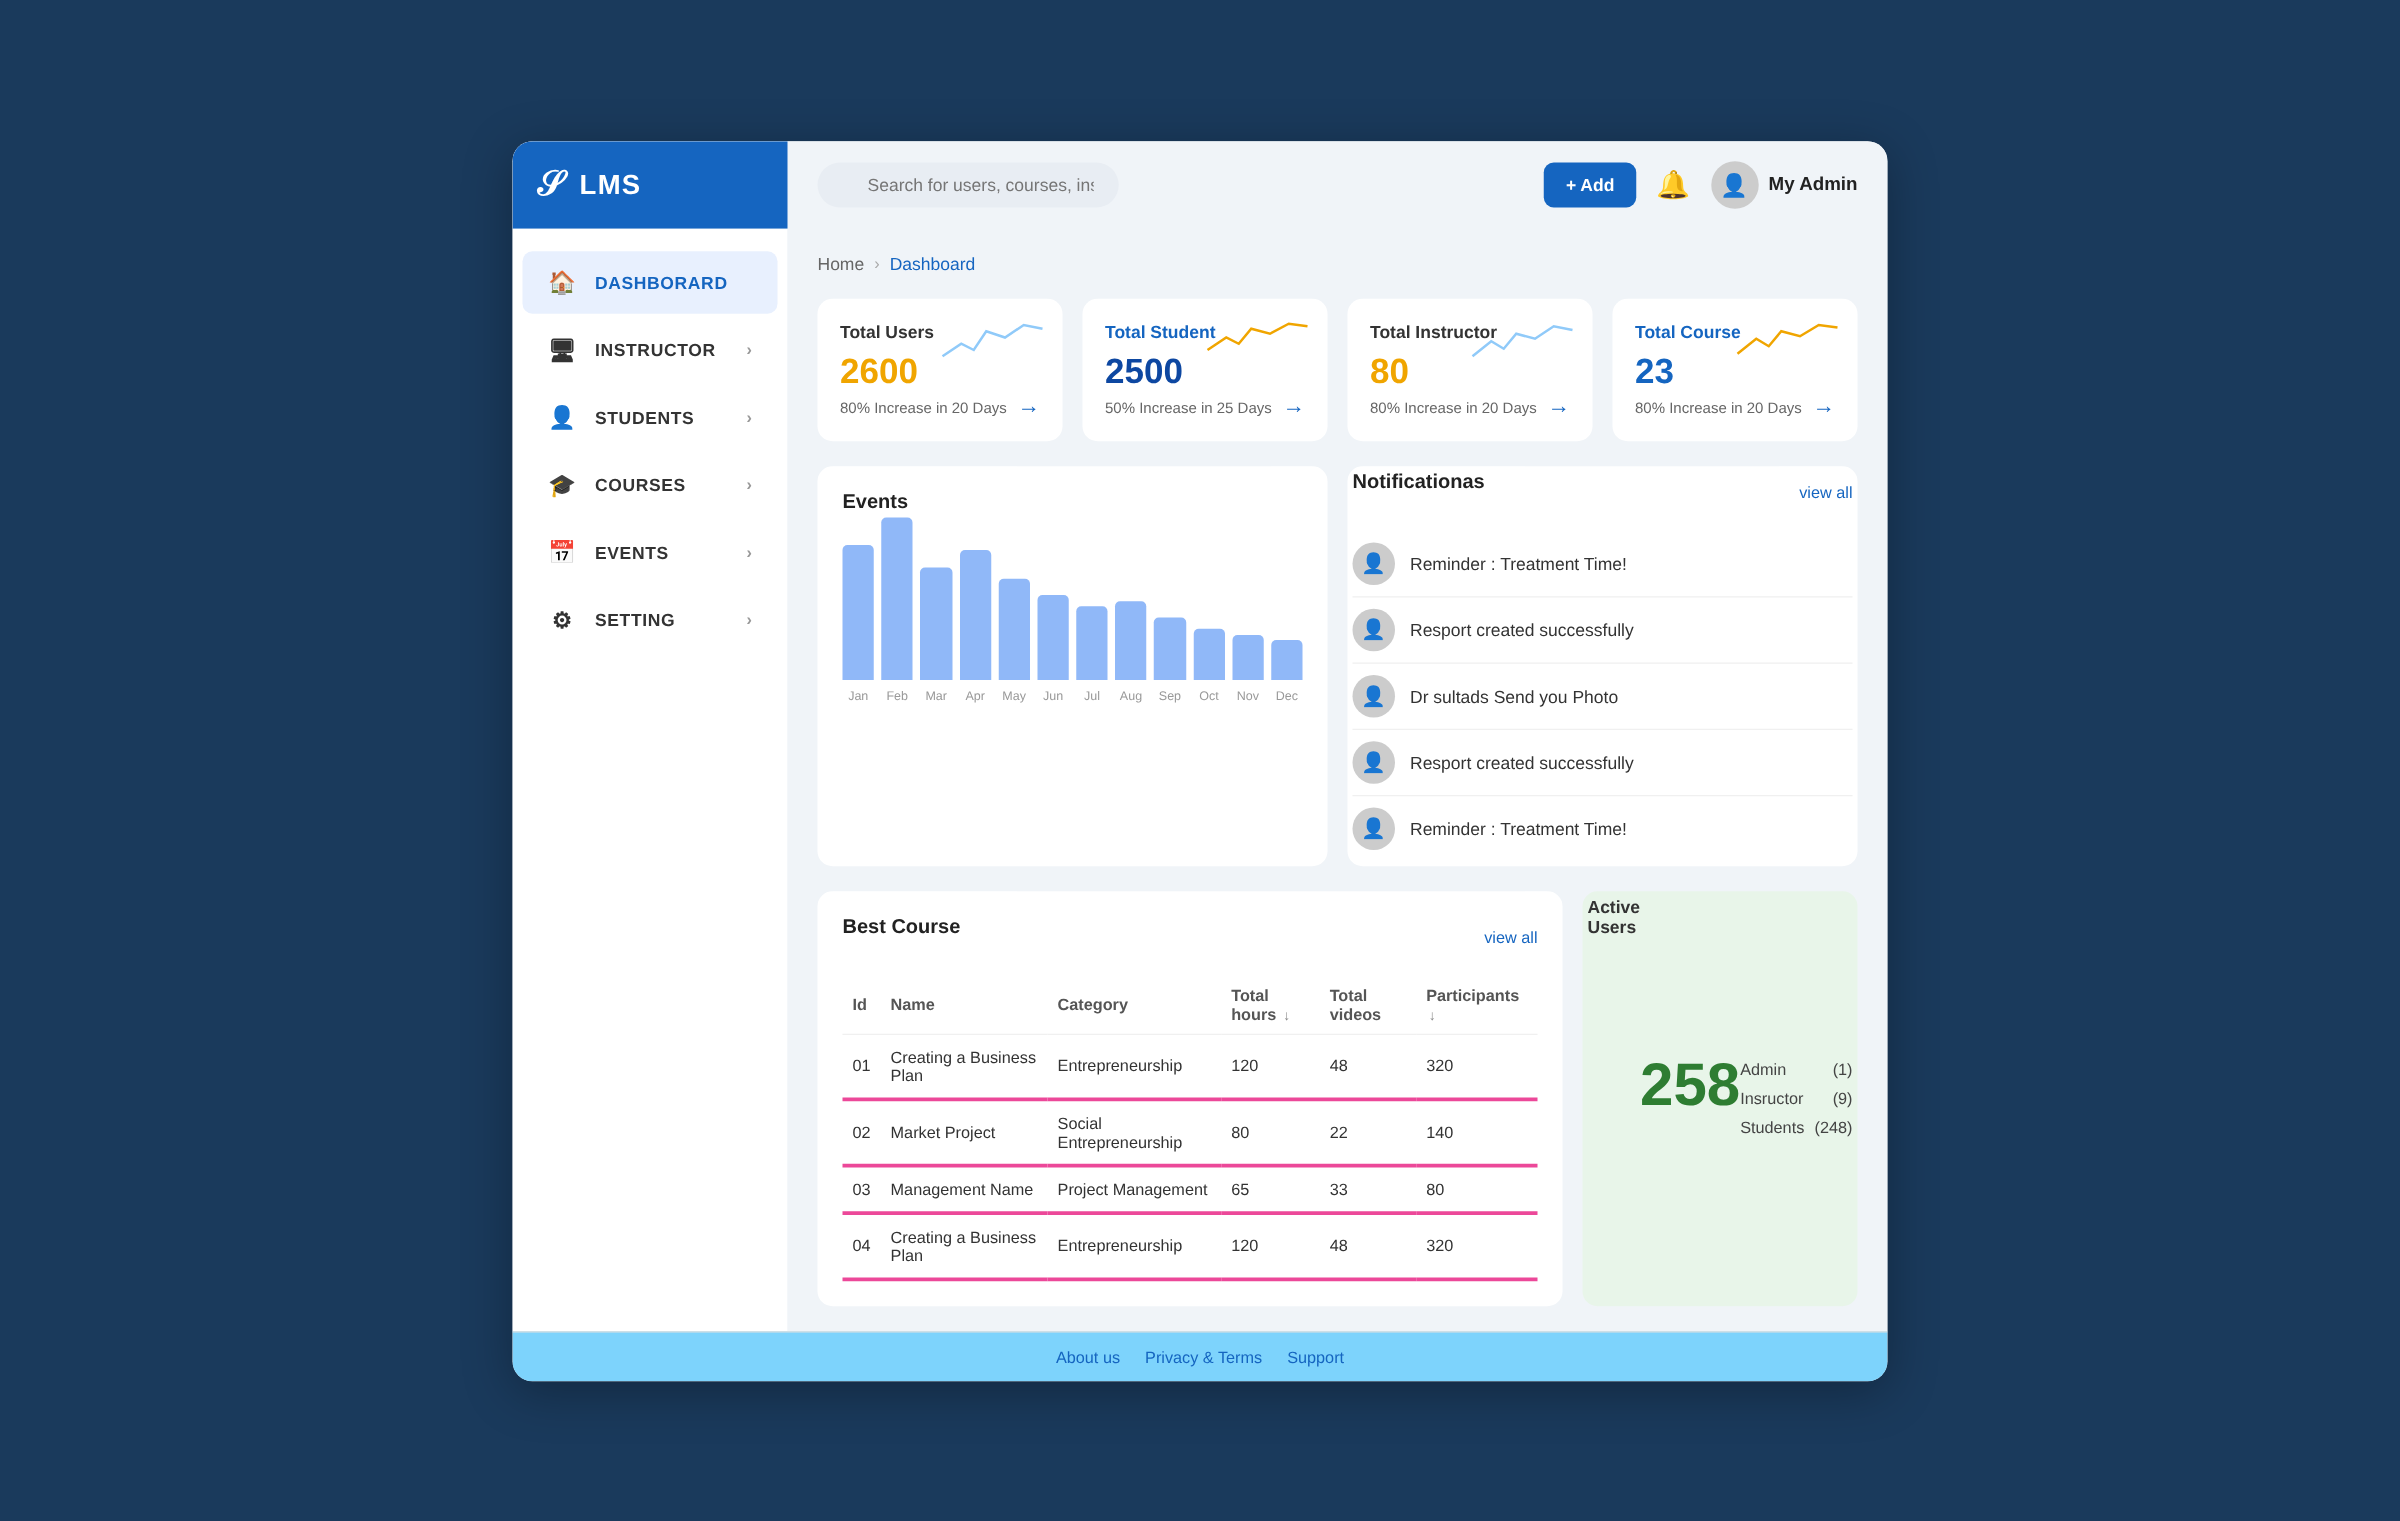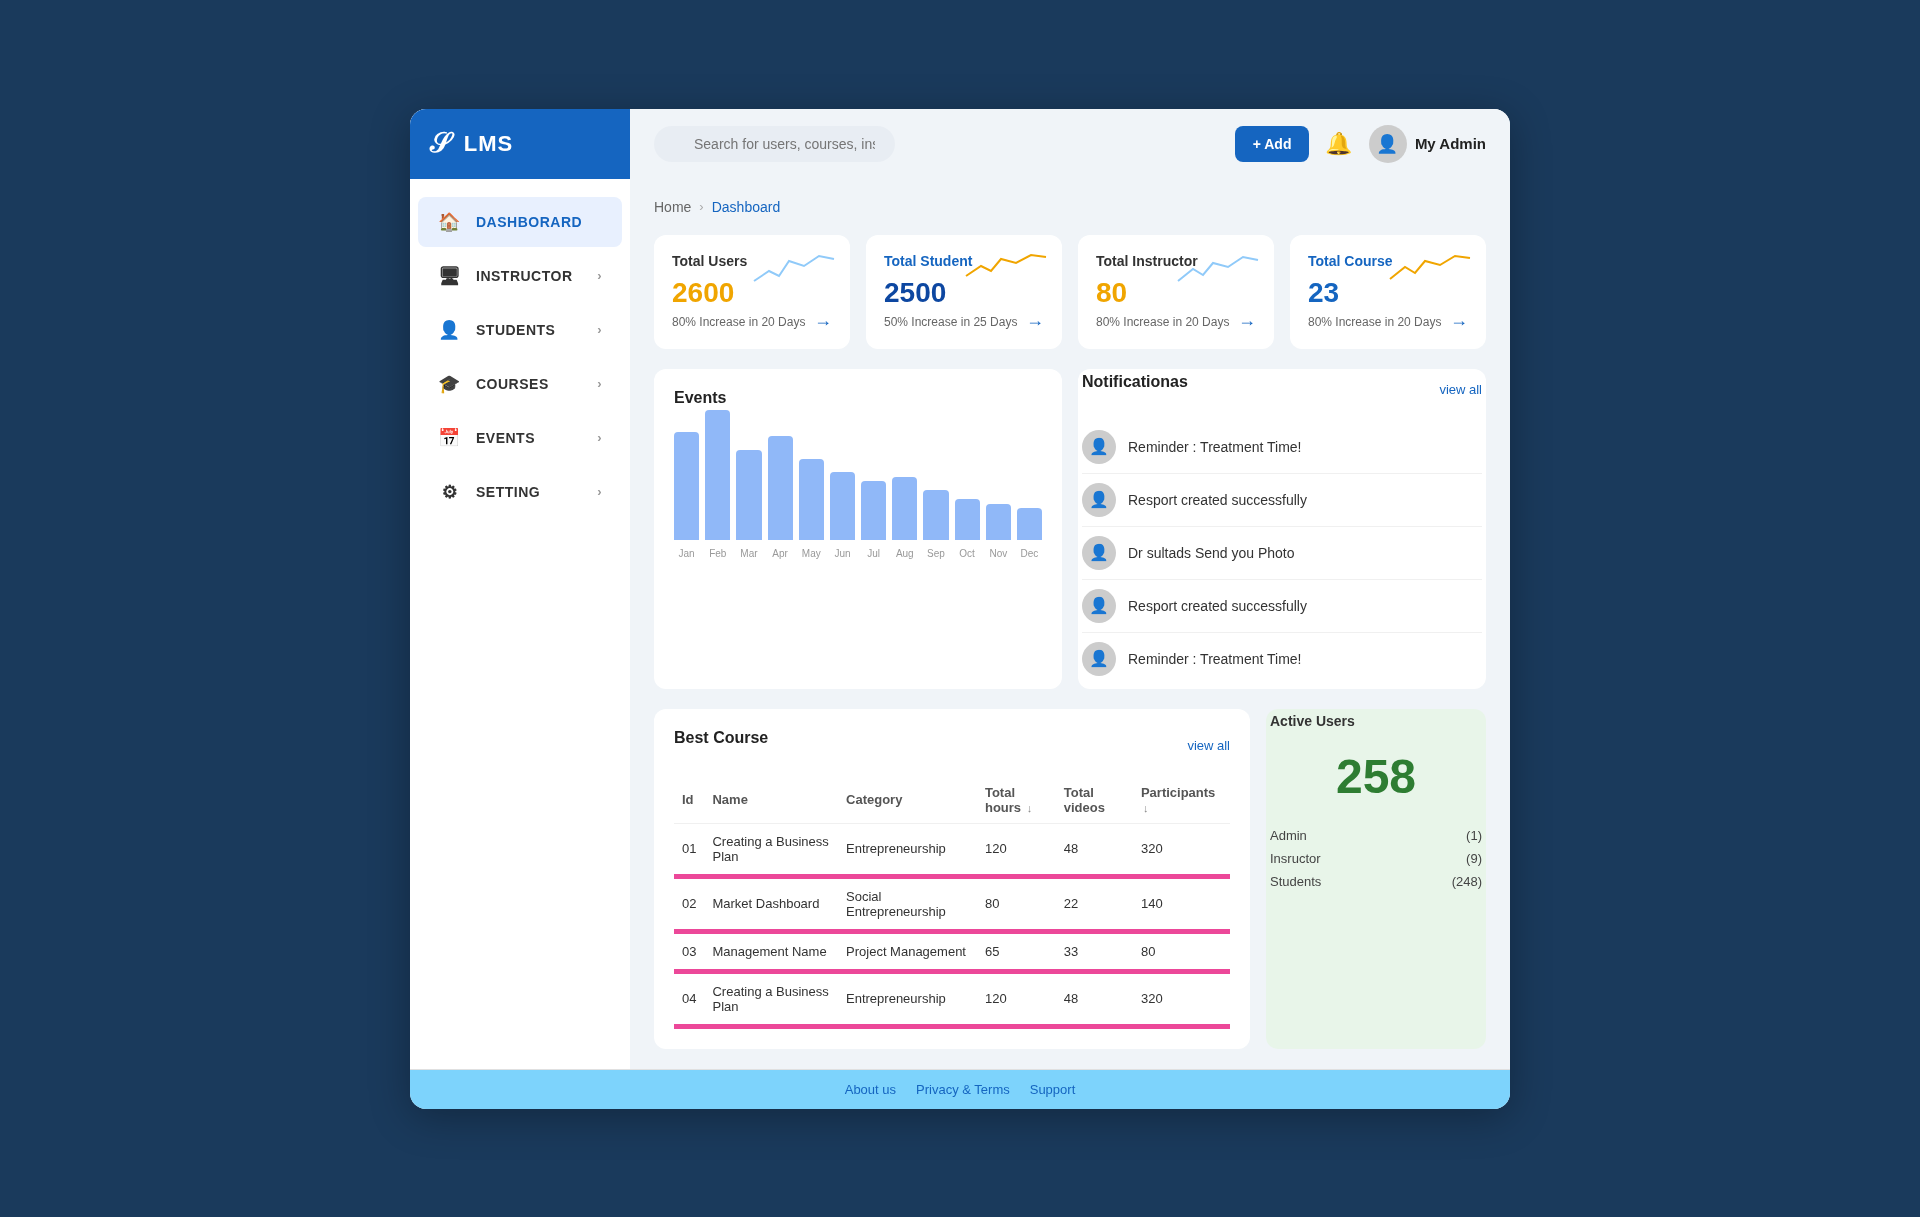--- a/index.html
+++ b/index.html
@@ -354,34 +354,34 @@
     .data-table th {
       text-align: left;
       padding: 8px 8px;
       color: #555;
       font-weight: 700;
       border-bottom: 1px solid #f0f0f0;
     }
     .data-table td {
       padding: 10px 8px;
       color: #333;
-      border-bottom: 5px solid #ec4899;
+      border-bottom: 3px solid #ec4899;
     }
     .data-table th .sort-icon {
       font-size: 11px;
       margin-left: 2px;
       color: #888;
     }
     
     .active-users-card {
       background: #e8f5e9;
       border-radius: 12px;
       padding: 4px;
       display: flex;
-      flex-direction: column;
+      flex-direction: row;
       align-items: center;
     }
     .active-users-title {
       font-size: 14px;
       font-weight: 600;
       color: #333;
       align-self: flex-start;
       margin-bottom: 20px;
     }
     .active-count {
@@ -647,21 +647,21 @@
                 <tr>
     <td>01</td>
     <td>Creating a Business Plan</td>
     <td>Entrepreneurship</td>
     <td>120</td>
     <td>48</td>
     <td>320</td>
   </tr>
                 <tr>
     <td>02</td>
-    <td>Market Dashboard</td>
+    <td>Market Project</td>
     <td>Social Entrepreneurship</td>
     <td>80</td>
     <td>22</td>
     <td>140</td>
   </tr>
                 <tr>
     <td>03</td>
     <td>Management Name</td>
     <td>Project Management</td>
     <td>65</td>

